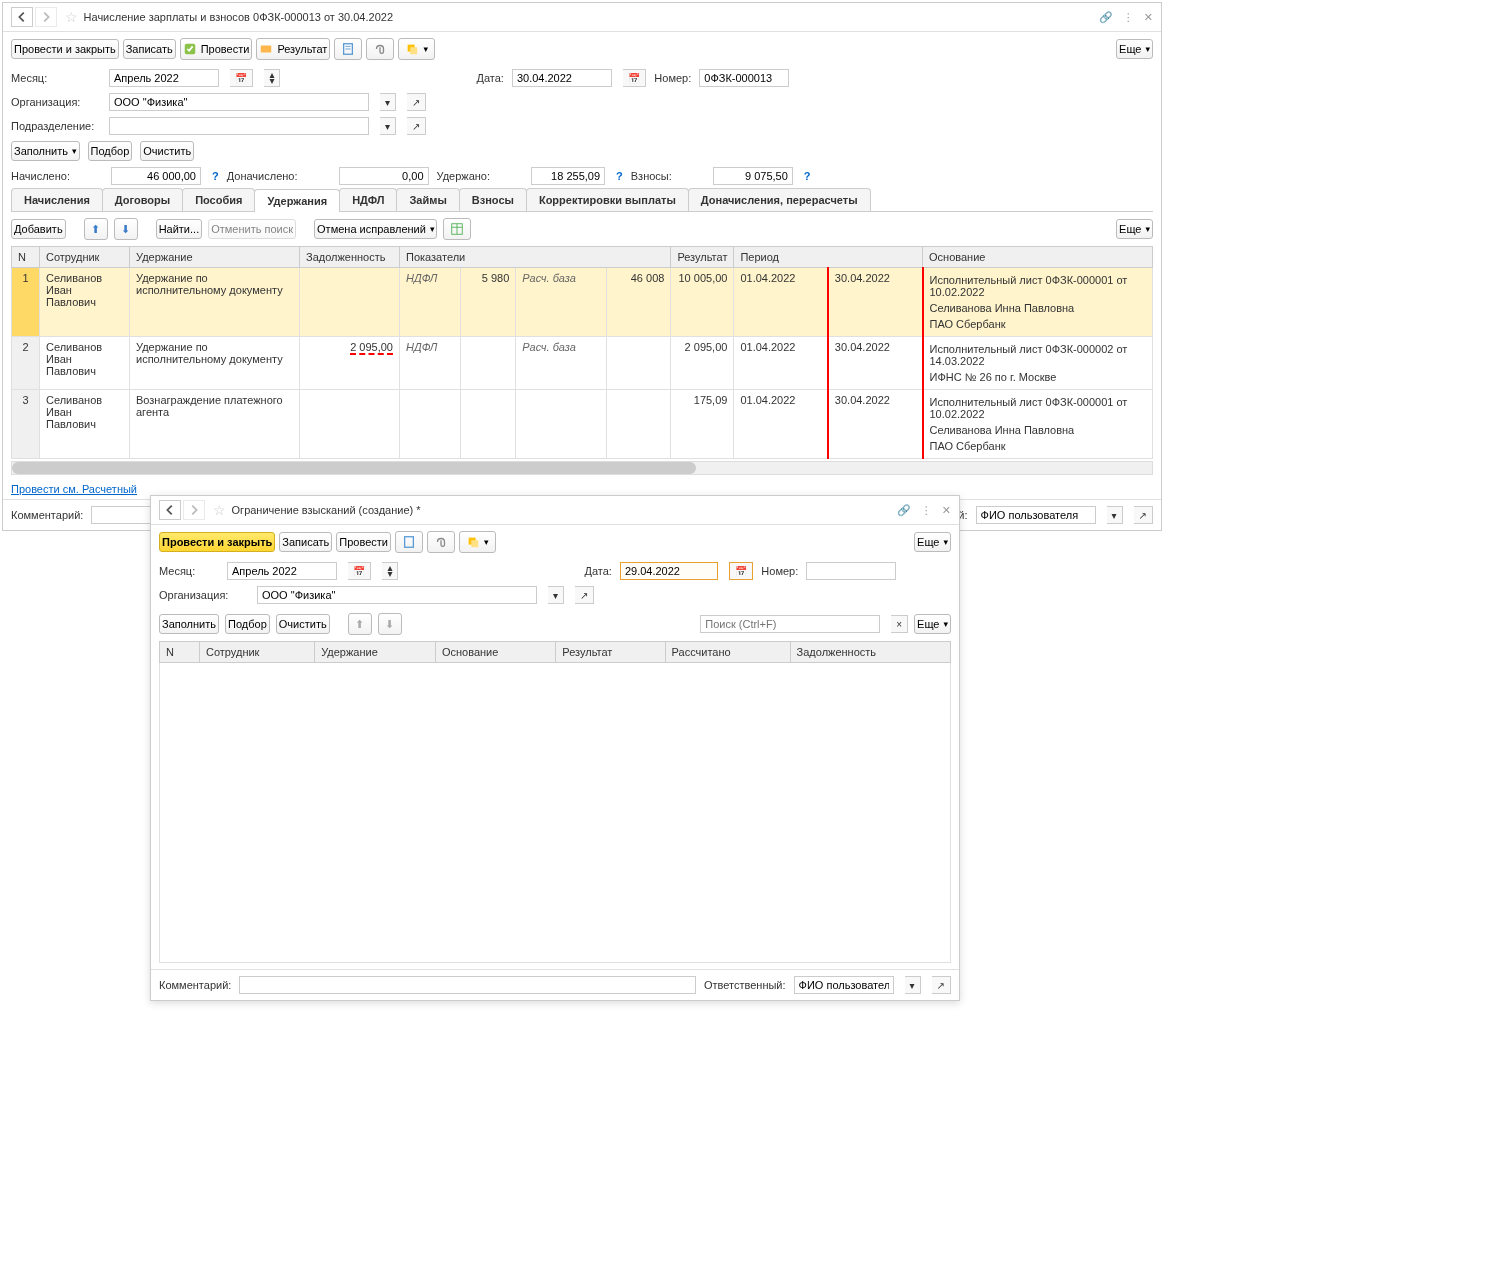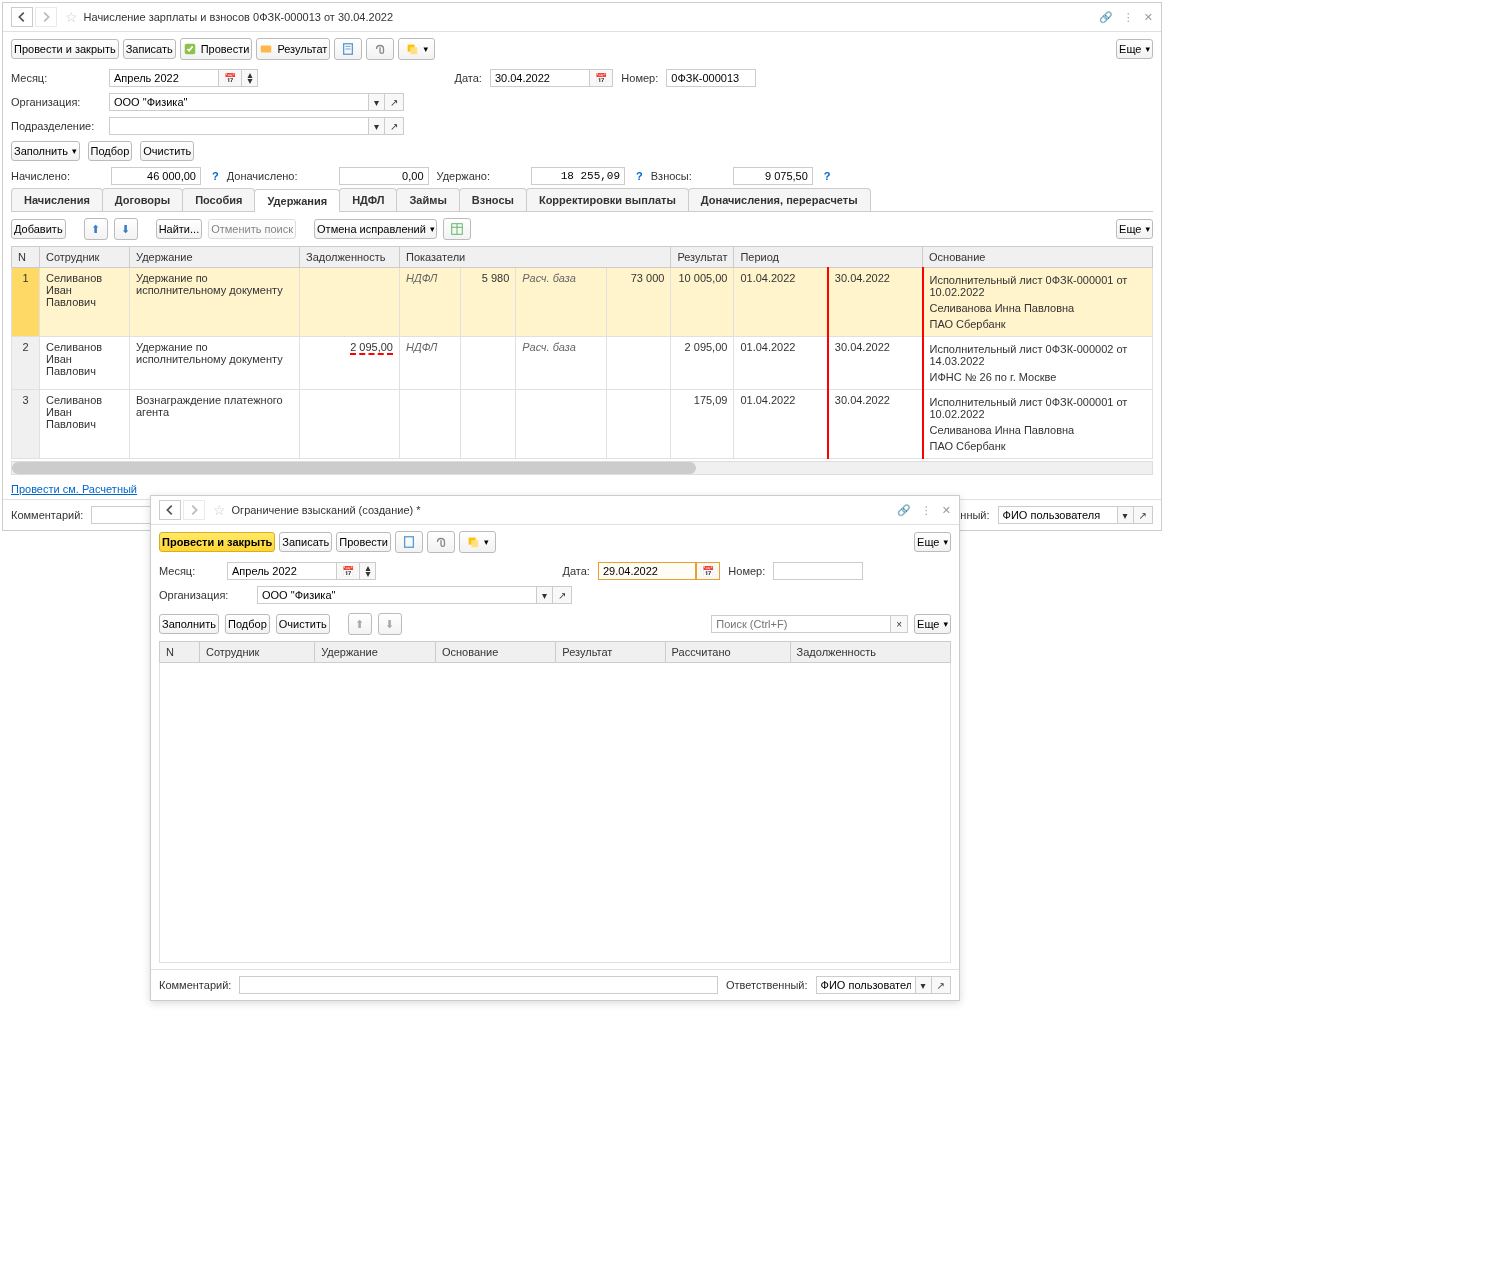--- a/index.html
+++ b/index.html
@@ -21,21 +21,21 @@
 .btn { border: 1px solid #bbb; background: linear-gradient(#fff, #f2f2f2); padding: 3px 2px; border-radius: 3px; cursor: pointer; font-size: 11px; display: inline-flex; align-items: center; gap: 4px; }
 .btn.yellow { background: linear-gradient(#ffe96b, #ffd633); border-color: #d4b020; font-weight: bold; }
 .btn.disabled { opacity: 0.5; }
 .btn-icon { width: 14px; height: 14px; display: inline-block; }
 .btn-small { padding: 3px 6px; }
 .more-btn { margin-left: auto; }
 
 .form-row { display: flex; align-items: center; padding: 3px 8px; gap: 8px; }
 .form-label { min-width: 90px; }
 .input { border: 1px solid #ccc; padding: 2px 4px; background: #fff; font-size: 11px; }
-.input-group { display: flex; }
+.input-group { display: flex; gap: 11px; }
 .input-group .input { border-radius: 0; }
 .input-group .addon { border: 1px solid #ccc; border-left: none; padding: 2px 5px; background: #f8f8f8; cursor: pointer; font-size: 10px; display: flex; align-items: center; }
 .num-input { text-align: right; margin-left: 33px; }
 
 .tabs { display: flex; border-bottom: 1px solid #ccc; margin: 0 8px; font-weight: bold; }
 .tab { padding: 5px 12px; border: 1px solid #ccc; border-bottom: none; background: #f5f5f5; margin-right: -1px; cursor: pointer; border-radius: 4px 4px 0 0; }
 .tab.active { background: #fff; position: relative; top: 1px; }
 
 .sub-toolbar { display: flex; align-items: center; padding: 6px 8px; gap: 6px; }
 .arrow-btn { width: 24px; height: 22px; border: 1px solid #bbb; background: linear-gradient(#fff,#f2f2f2); display: inline-flex; align-items: center; justify-content: center; cursor: pointer; border-radius: 3px; }
@@ -183,21 +183,21 @@
     <button class="btn">Очистить</button>
   </div>
 
   <div class="form-row">
     <span>Начислено:</span>
     <input class="input num-input" style="width: 90px;" value="46 000,00">
     <span class="q-mark">?</span>
     <span>Доначислено:</span>
     <input class="input num-input" style="width: 90px;" value="0,00">
     <span>Удержано:</span>
-    <input class="input num-input" style="width: 94px; font-family: Liberation Mono, monospace;" value="18 255,09">
+    <input class="input num-input" style="width: 74px;" value="18 255,09">
     <span class="q-mark">?</span>
     <span>Взносы:</span>
     <input class="input num-input" style="width: 80px;" value="9 075,50">
     <span class="q-mark">?</span>
   </div>
 
   <div class="tabs">
     <div class="tab">Начисления</div>
     <div class="tab">Договоры</div>
     <div class="tab">Пособия</div>
@@ -254,21 +254,21 @@
     </thead>
     <tbody id="main-table-body">
         <tr class="highlighted">
     <td class="row-n">1</td>
     <td>Селиванов Иван Павлович</td>
     <td>Удержание по исполнительному документу</td>
     <td class="num-cell"></td>
     <td class="italic">НДФЛ</td>
     <td class="num-cell">5 980</td>
     <td class="italic">Расч. база</td>
-    <td class="num-cell">73 000</td>
+    <td class="num-cell">46 008</td>
     <td class="num-cell">10 005,00</td>
     <td>01.04.2022</td>
     <td class="red-col">30.04.2022</td>
     <td>
             <div class="basis-line">Исполнительный лист 0ФЗК-000001 от 10.02.2022</div>
             <div class="basis-line">Селиванова Инна Павловна</div>
             <div class="basis-line">ПАО Сбербанк</div>
           </td>
   </tr>
         <tr>

